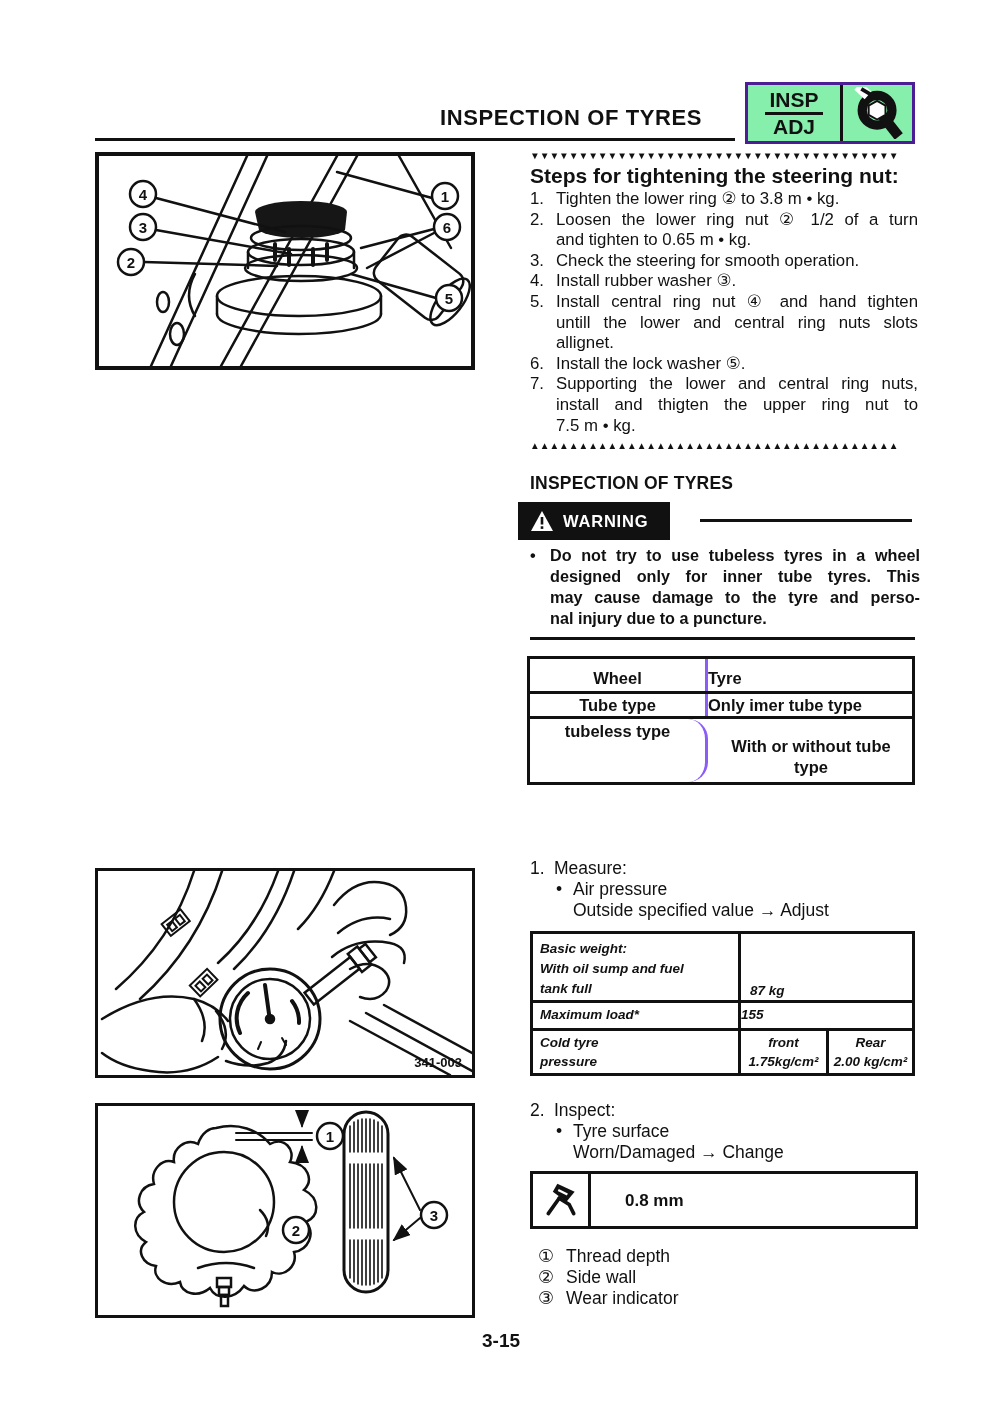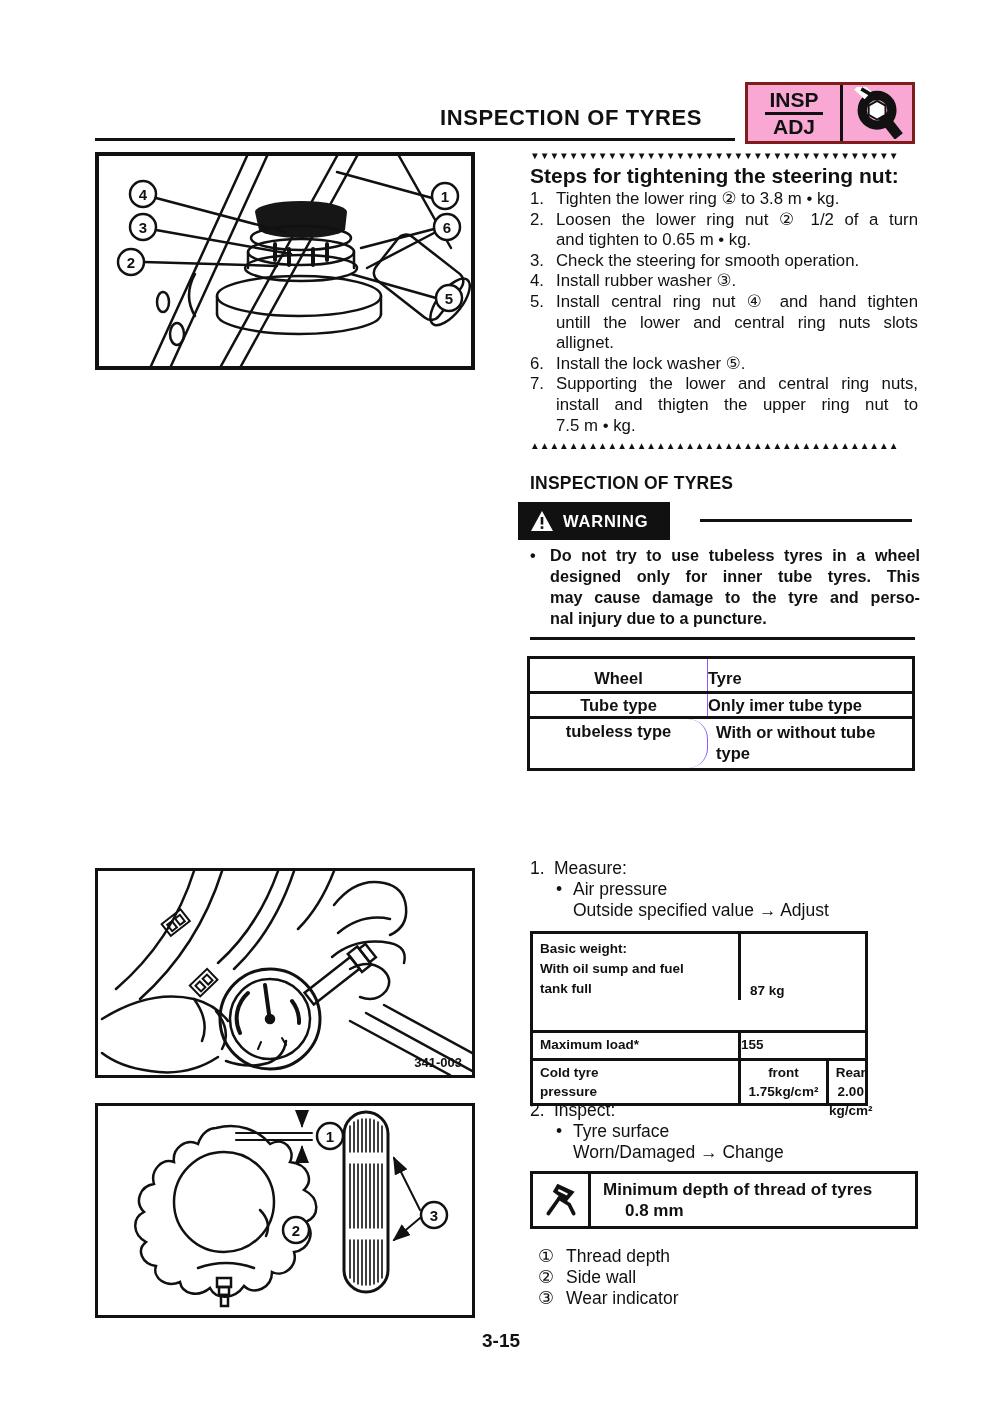--- a/index.html
+++ b/index.html
@@ -3,21 +3,21 @@
 <meta charset="utf-8">
 <style>
   html,body{margin:0;padding:0;background:#e8e8e8;}
   .page{position:relative;width:1000px;height:1413px;background:#ffffff;margin:0 auto;
         font-family:"Liberation Sans","DejaVu Sans",sans-serif;color:#111;overflow:hidden;}
   .abs{position:absolute;}
 
   
   .title{left:440px;top:105px;font-size:22px;font-weight:bold;letter-spacing:.6px;}
   .title-rule{left:95px;top:138px;width:640px;height:3px;background:#111;}
-  .badge{left:745px;top:82px;width:170px;height:62px;border:3px solid #7f1d1d;display:flex;box-sizing:border-box;background:#f9a8d4;}
+  .badge{left:745px;top:82px;width:170px;height:62px;border:3px solid #4c1d95;display:flex;box-sizing:border-box;background:#86efac;}
   .badge-txt{width:92px;border-right:3px solid #111;display:flex;flex-direction:column;align-items:center;justify-content:center;font-weight:bold;font-size:21px;line-height:24px;}
   .badge-txt .top{border-bottom:3px solid #111;padding:0 4px;}
   .badge-icon{flex:1;display:flex;align-items:center;justify-content:center;}
 
   
   .fig{box-sizing:border-box;border:3px solid #111;background:#fff;}
   .fig1{left:95px;top:152px;width:380px;height:218px;border-width:4px;}
   .fig2{left:95px;top:868px;width:380px;height:210px;}
   .fig3{left:95px;top:1103px;width:380px;height:215px;}
   .fig svg{display:block;width:100%;height:100%;}
@@ -38,46 +38,46 @@
   .warn-rule{left:700px;top:519px;width:212px;height:3px;background:#111;}
   .warnp{left:530px;top:545px;width:390px;font-weight:bold;font-size:16.2px;line-height:21px;display:flex;}
   .warnp .b{flex:none;width:20px;}
   .warnp .t{flex:1;}
   .mid-rule{left:530px;top:637px;width:385px;height:3px;background:#111;}
 
   
   .wtable{left:527px;top:656px;width:388px;border:3px solid #111;box-sizing:border-box;font-weight:bold;font-size:16.5px;background:#fff;}
   .wt-row{display:flex;}
   .wt-row + .wt-row{border-top:3px solid #111;}
-  .wt-c1{width:178px;flex:none;border-right:1px solid #8b5cf6;text-align:center;box-sizing:border-box;}
+  .wt-c1{width:178px;flex:none;border-right:3px solid #8b5cf6;text-align:center;box-sizing:border-box;}
   .wt-c2{flex:1;text-align:left;}
   .wt-head .wt-c1,.wt-head .wt-c2{padding-top:10px;padding-bottom:3px;}
   .wt-r1 .wt-c1,.wt-r1 .wt-c2{line-height:22px;height:22px;}
   .wt-r2 .wt-c1{padding-top:3px;border-radius:20px;}
-  .wt-r2 .wt-c2{text-align:left;padding:3px 6px 4px 8px;line-height:21px;}
+  .wt-r2 .wt-c2{text-align:center;padding:3px 6px 4px 8px;line-height:21px;margin-top:14px;}
 
   
   .numblock{font-size:17.5px;line-height:21px;}
   .numblock .l1{display:flex;}
   .numblock .l1 .n{flex:none;width:24px;}
   .numblock .l2{display:flex;padding-left:26px;}
   .numblock .l2 .b{flex:none;width:17px;}
   .numblock .l3{padding-left:43px;}
   .measure{left:530px;top:858px;width:388px;}
   .inspect{left:530px;top:1100px;width:388px;}
 
   
-  .btable{left:530px;top:931px;width:338px;border:3px solid #111;box-sizing:border-box;font-weight:bold;font-size:13.5px;background:#fff;}
+  .btable{left:530px;top:931px;width:385px;border:3px solid #111;box-sizing:border-box;font-weight:bold;font-size:13.5px;background:#fff;font-style:italic;}
   .bt-row{display:flex;}
   .bt-row + .bt-row{border-top:3px solid #111;}
   .bt-c1{width:208px;flex:none;border-right:3px solid #111;box-sizing:border-box;padding-left:7px;}
   .bt-r1{height:66px;}
   .bt-r1 .bt-c1{padding-top:5px;line-height:20px;}
   .bt-r1 .bt-val{flex:1;display:flex;align-items:flex-end;padding:0 0 2px 9px;}
-  .bt-r2{height:25px;line-height:24px;margin-top:30px;}
+  .bt-r2{height:25px;line-height:24px;}
   .bt-r2 .bt-val{flex:1;}
   .bt-r3{height:42px;}
   .bt-r3 .bt-c1{padding-top:2px;line-height:19px;}
   .bt-sub{width:88px;flex:none;border-right:3px solid #111;text-align:center;padding-top:2px;line-height:19px;box-sizing:border-box;}
   .bt-sub.last{flex:1;border-right:none;}
 
   
   .mindepth{left:530px;top:1171px;width:388px;height:58px;border:3px solid #111;box-sizing:border-box;display:flex;background:#fff;}
   .md-icon{width:55px;flex:none;border-right:3px solid #111;display:flex;align-items:center;justify-content:center;}
   .md-text{flex:1;display:flex;flex-direction:column;justify-content:center;font-weight:bold;font-size:17px;line-height:21px;padding-left:12px;}
@@ -401,21 +401,20 @@
   <div class="abs mindepth">
     <div class="md-icon">
       <svg width="40" height="40" viewBox="0 0 44 44">
         <polygon points="18,4 37,13 28,24 13,13" fill="#111"></polygon>
         <path d="M19,11 L29,16" stroke="#fff" stroke-width="2.5" fill="none"></path>
         <path d="M8,37 L20,20" stroke="#111" stroke-width="4" fill="none" stroke-linecap="round"></path>
         <path d="M20,20 L31,27 L36,37" stroke="#111" stroke-width="4" fill="none" stroke-linecap="round"></path>
       </svg>
     </div>
     <div class="md-text">
-      <span class="l1">Minimum depth of thread of tyres</span>
       <span class="l2">0.8 mm</span>
     </div>
   </div>
 
   <div class="abs legend">
     <div class="row">
       <span class="c">①</span>
       <span>Thread depth</span>
     </div>
     <div class="row">

